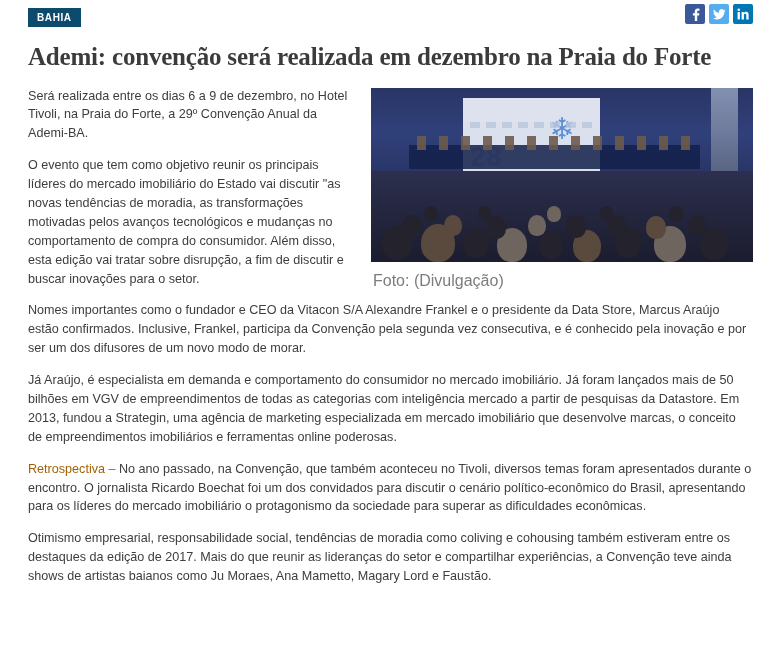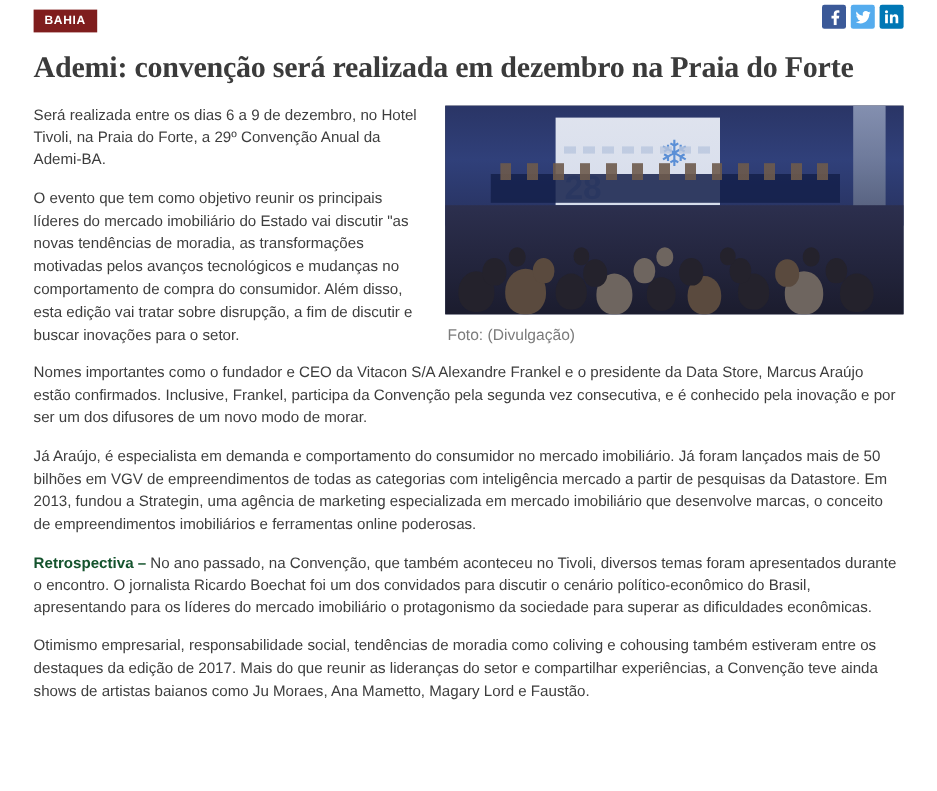--- a/index.html
+++ b/index.html
@@ -23,21 +23,21 @@
     padding: 0 28px;
   }
 
   
   .topbar {
     position: relative;
     height: 34px;
   }
   .category-badge {
     display: inline-block;
-    background: #7f1d1d;
+    background: #0c4a6e;
     color: #ffffff;
     font-size: 10px;
     font-weight: bold;
     letter-spacing: 0.6px;
     padding: 4px 9px 4px 9px;
     margin-top: 8px;
   }
   .social {
     position: absolute;
     right: 0;
@@ -102,33 +102,33 @@
     margin: 1px 0 8px 16px;
   }
   .figure .photo {
     width: 382px;
     height: 174px;
     position: relative;
     overflow: hidden;
     background: #1d2340;
   }
   .figure .caption {
-    font-size: 13px;
+    font-size: 16px;
     color: #7c7c7c;
     padding: 7px 2px 0 2px;
     border-top: none;
   }
   .clearfix::after {
     content: "";
     display: block;
     clear: both;
   }
   .lead-in {
-    font-weight: bold;
-    color: #14532d;
+    font-weight: normal;
+    color: #a16207;
   }
 
   
   .photo .wall {
     position: absolute;
     left: 0; top: 0;
     width: 100%;
     height: 58%;
     background: linear-gradient(180deg, #2a3566 0%, #30407a 45%, #27315e 100%);
   }

